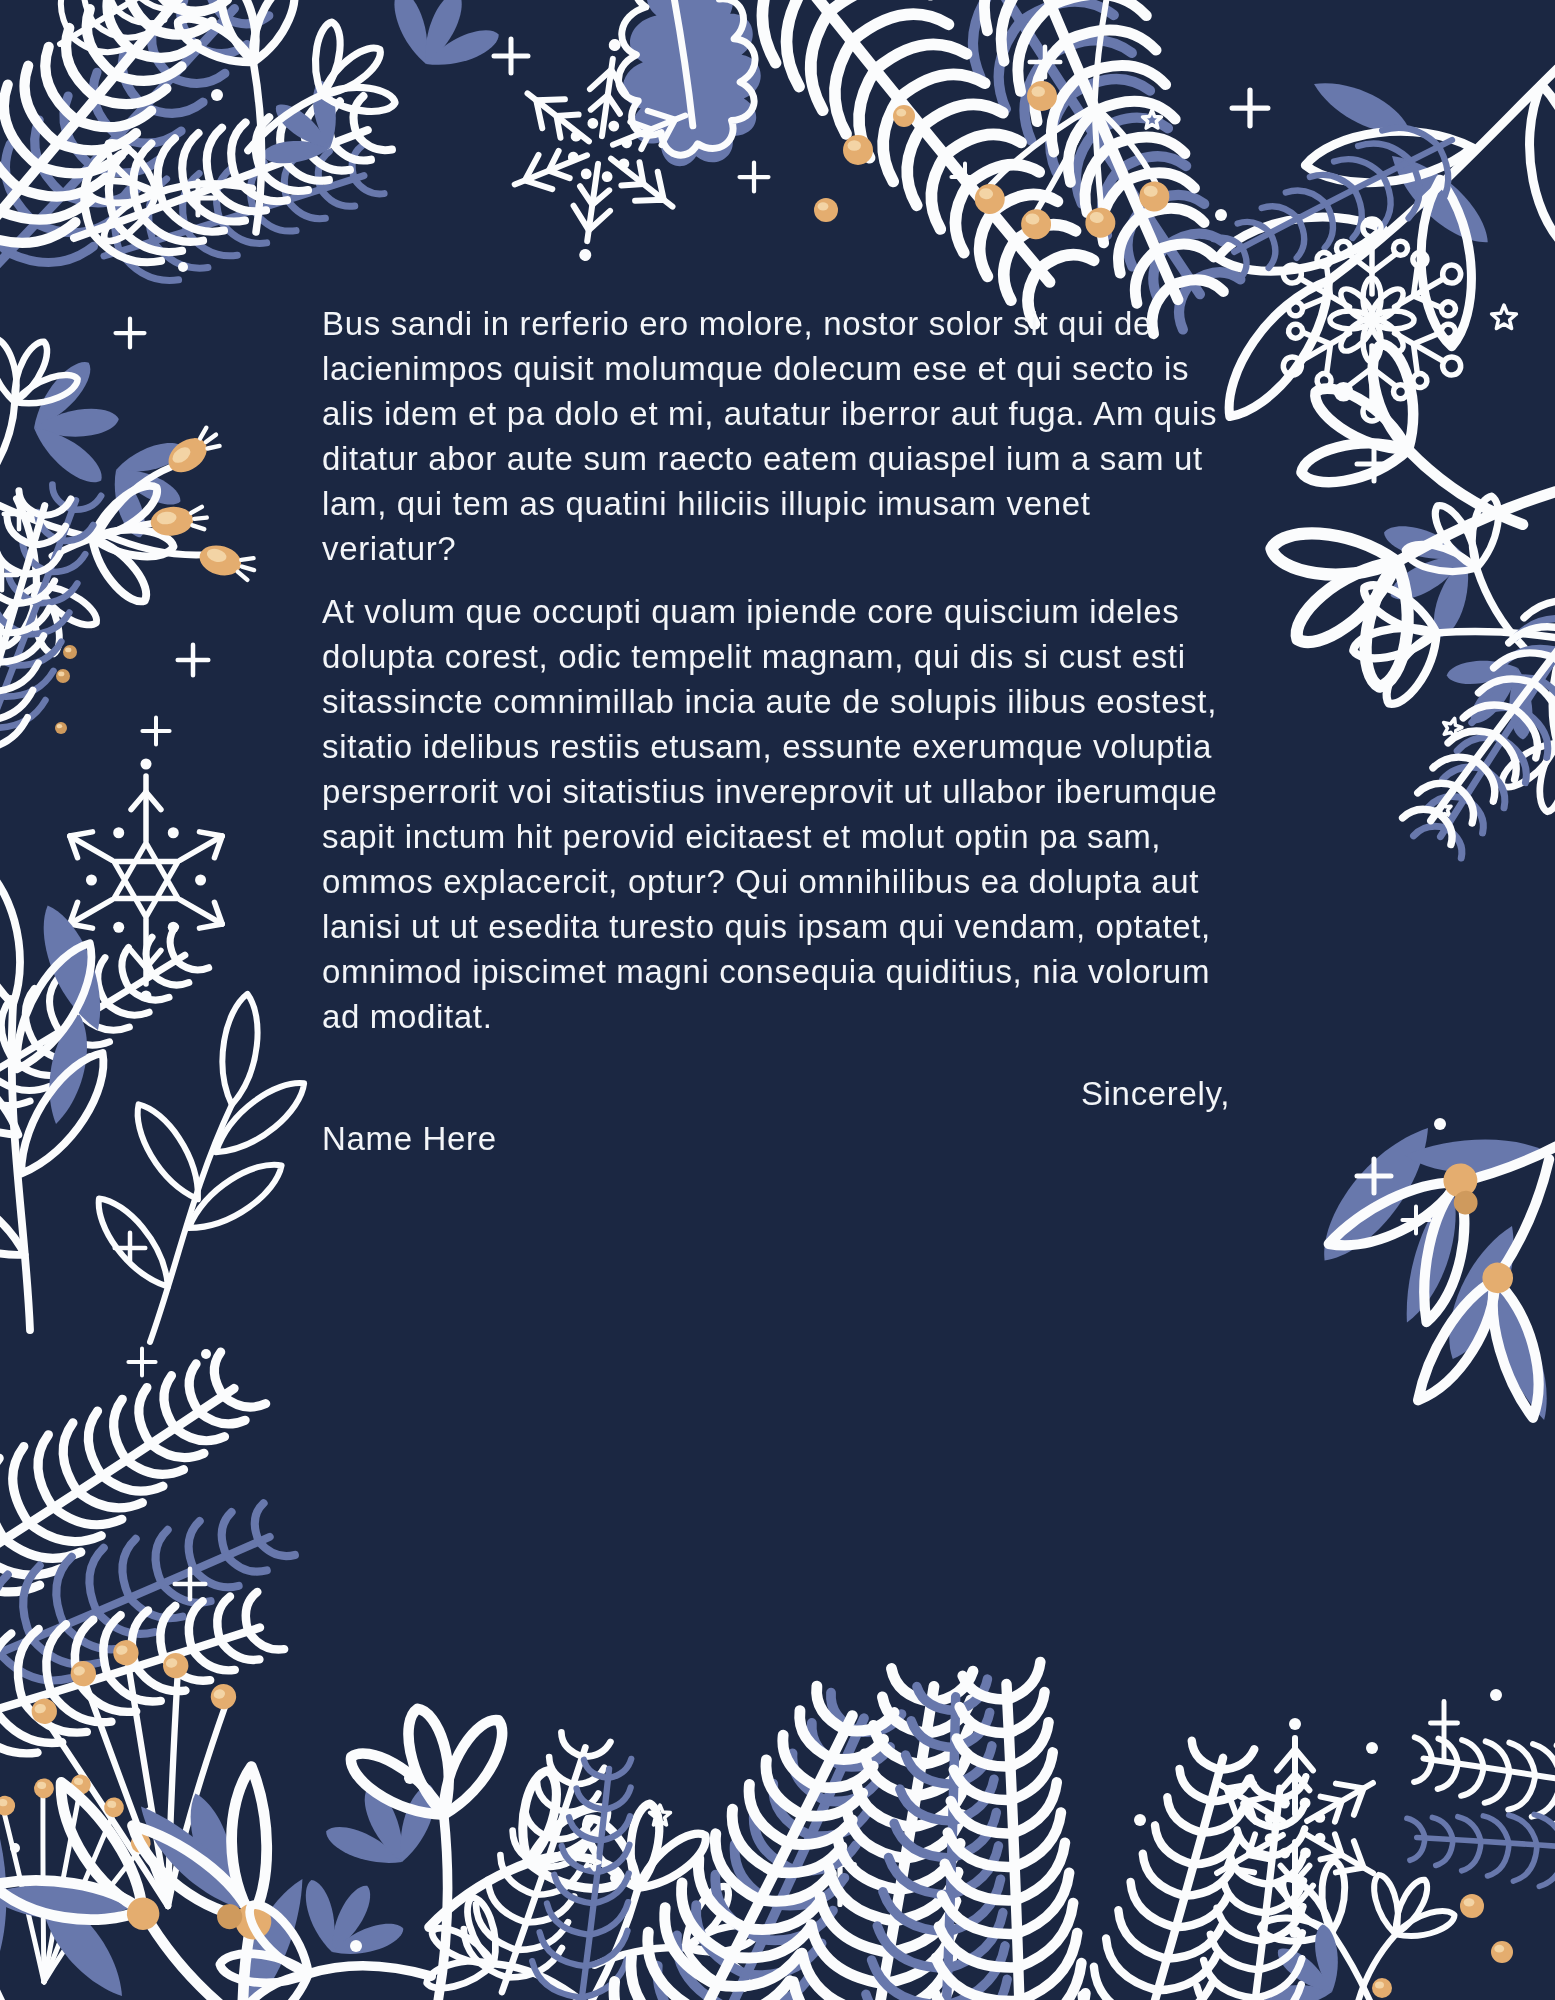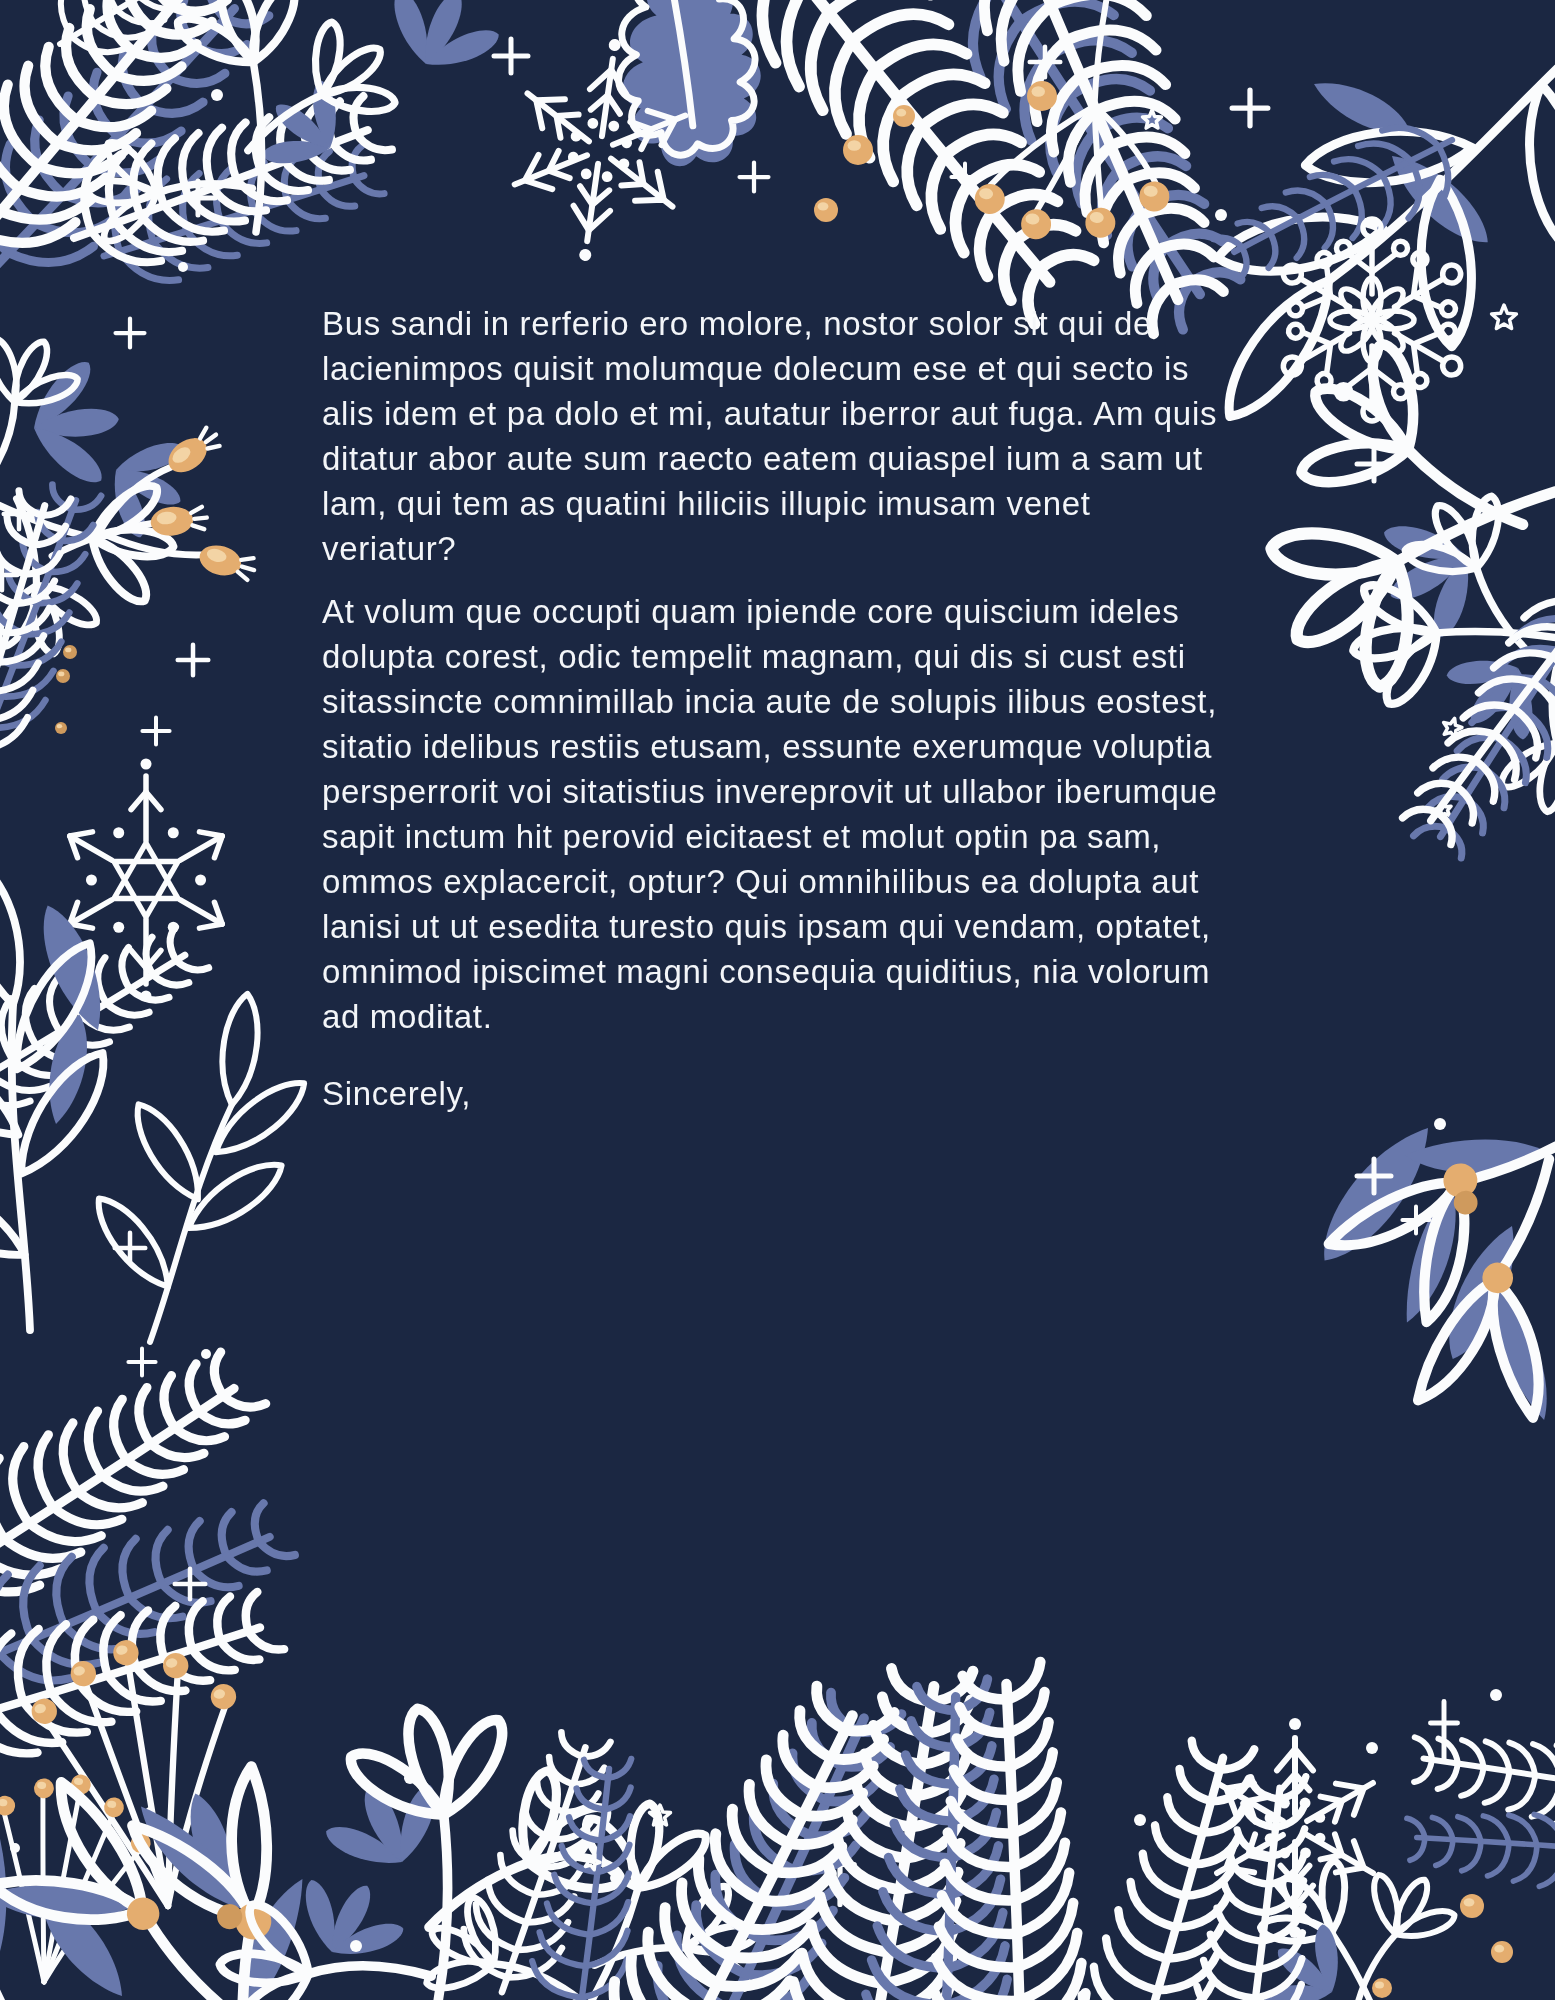--- a/index.html
+++ b/index.html
@@ -8,21 +8,21 @@
     position:relative; width:1555px; height:2000px; overflow:hidden;
     background:var(--bg);
     font-family:"Liberation Sans", sans-serif;
   }
   #deco{position:absolute; left:0; top:0; width:1555px; height:2000px; display:block;}
   .letter{
     position:absolute; left:322px; top:301px; width:908px; z-index:2;
     color:var(--text); font-size:33px; line-height:45px; letter-spacing:.02em;
   }
   .letter p{margin:0 0 18px 0;}
-  .letter p.closing{margin:32px 0 0 0;}
+  .letter p.closing{margin:32px 0 0 0;text-align:right;}
   .letter p.signature{margin:0;}
 </style>
 </head>
 <body>
 
 <div class="page">
   <svg id="deco" viewBox="0 0 1555 2000" aria-hidden="true">
       <g transform="translate(-6 268) rotate(-40) scale(1.3)" stroke="#6878ac" stroke-width="7" fill="none" stroke-linecap="round" stroke-linejoin="round">
         <path d="M0 0 Q140 -16 270 -34"></path>
         <path d="M16 -2 q -6.2 -46.5 26.0 -63.2"></path>
@@ -1555,14 +1555,15 @@
         <path d="M232.88888888888889 -28.666666666666664 q 9.6 20.7 29.6 21.4"></path>
         <path d="M260 -32 q -3.1 -23.3 13.0 -31.6"></path>
         <path d="M260 -32 q 8.7 18.6 26.7 19.2"></path>
       </g>
     </svg>
 
   <main class="letter">
     <p>Bus sandi in rerferio ero molore, nostor solor sit qui de lacienimpos quisit molumque dolecum ese et qui secto is alis idem et pa dolo et mi, autatur iberror aut fuga. Am quis ditatur abor aute sum raecto eatem quiaspel ium a sam ut lam, qui tem as quatini hiliciis illupic imusam venet veriatur?</p>
     <p>At volum que occupti quam ipiende core quiscium ideles dolupta corest, odic tempelit magnam, qui dis si cust esti sitassincte comnimillab incia aute de solupis ilibus eostest, sitatio idelibus restiis etusam, essunte exerumque voluptia persperrorit voi sitatistius invereprovit ut ullabor iberumque sapit inctum hit perovid eicitaest et molut optin pa sam, ommos explacercit, optur? Qui omnihilibus ea dolupta aut lanisi ut ut esedita turesto quis ipsam qui vendam, optatet, omnimod ipiscimet magni consequia quiditius, nia volorum ad moditat.</p>
     <p class="closing">Sincerely,</p>
+    <p class="signature">Name Here</p>
   </main>
 </div>
 
 </body></html>

